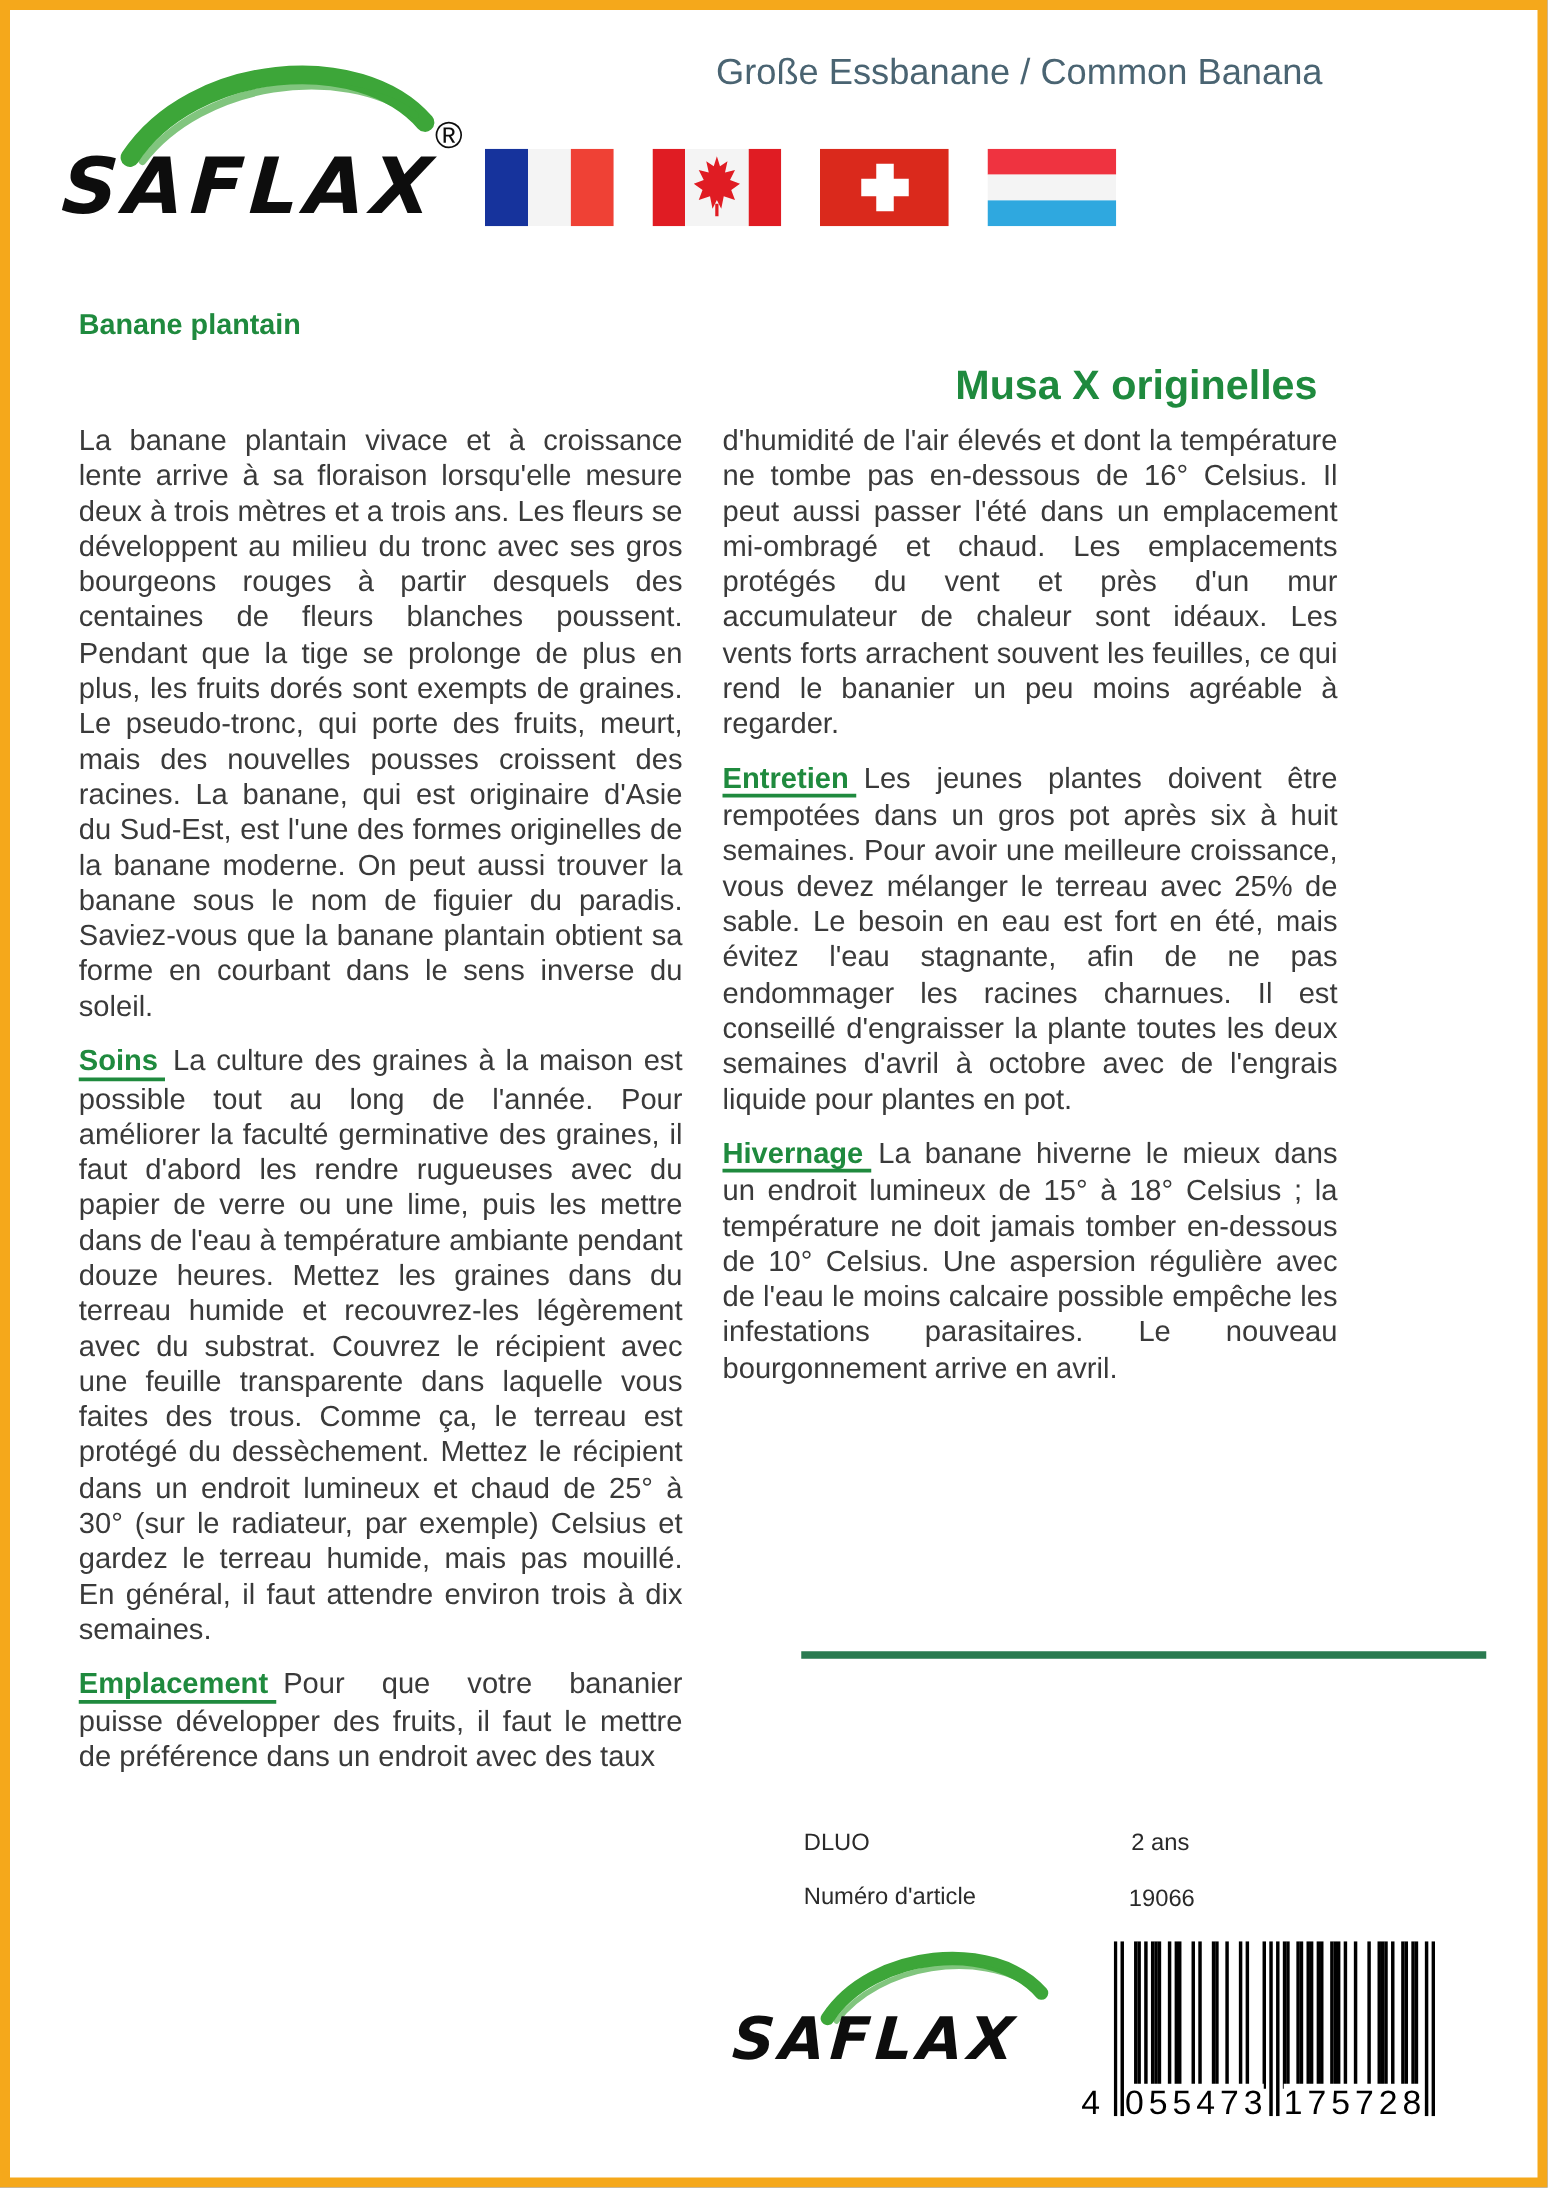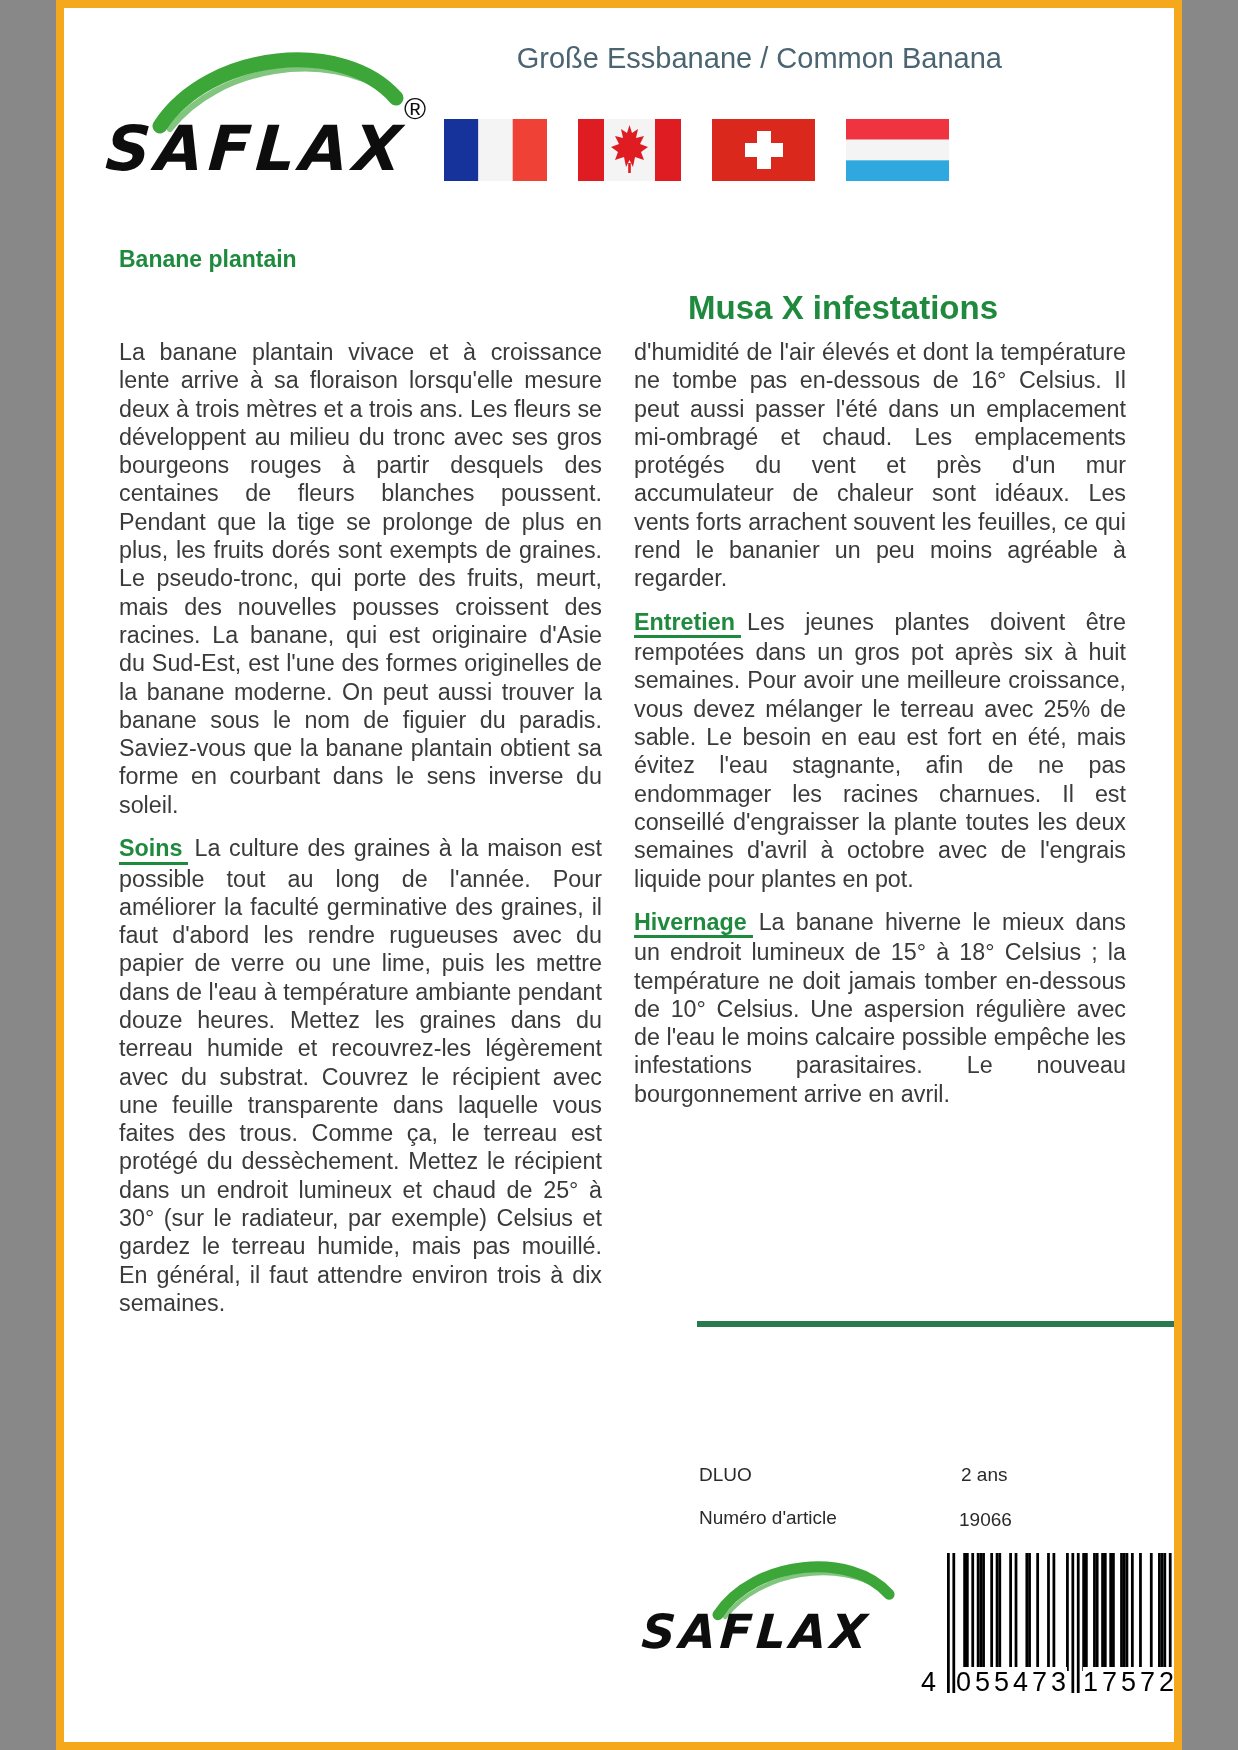--- a/index.html
+++ b/index.html
@@ -6,21 +6,21 @@
     --accent-green:#1F8A3E;
     --logo-green:#3DA639;
     --divider-green:#2A7A50;
     --border-orange:#F5A81B;
     --header-slate:#4A6472;
     --body-text:#3A3A3A;
   }
   html,body{margin:0;padding:0;background:#888;}
   .page{
     position:relative;
-    width:1126px;height:1750px;
+    width:1238px;height:1750px;
     background:#fff;
     border:8px solid var(--border-orange);
     box-sizing:border-box;
     font-family:"Liberation Sans",sans-serif;
     overflow:hidden;
     margin:0 auto;
   }
   
   .header-names{
     position:absolute;top:34px;right:172px;
@@ -128,25 +128,26 @@
       <rect x="45" y="12" width="14" height="38" fill="#fff"></rect>
     </svg>
     <svg class="flag" viewBox="0 0 103 62" aria-hidden="true">
       <rect x="0" y="0" width="103" height="20.7" fill="#EF3340"></rect>
       <rect x="0" y="20.7" width="103" height="20.6" fill="#F4F4F4"></rect>
       <rect x="0" y="41.3" width="103" height="20.7" fill="#2FA8DF"></rect>
     </svg>
   </div>
 
   <div class="title">Banane plantain</div>
-  <div class="botanical">Musa X infestations</div>
+  <div class="botanical">Musa X originelles</div>
 
   <div class="col col-left">
     <p class="body">La banane plantain vivace et à croissance lente arrive à sa floraison lorsqu'elle mesure deux à trois mètres et a trois ans. Les fleurs se développent au milieu du tronc avec ses gros bourgeons rouges à partir desquels des centaines de fleurs blanches poussent. Pendant que la tige se prolonge de plus en plus, les fruits dorés sont exempts de graines. Le pseudo-tronc, qui porte des fruits, meurt, mais des nouvelles pousses croissent des racines. La banane, qui est originaire d'Asie du Sud-Est, est l'une des formes originelles de la banane moderne. On peut aussi trouver la banane sous le nom de figuier du paradis. Saviez-vous que la banane plantain obtient sa forme en courbant dans le sens inverse du soleil.</p>
     <p class="body"><span class="sec">Soins</span><span>La culture des graines à la maison est possible tout au long de l'année. Pour améliorer la faculté germinative des graines, il faut d'abord les rendre rugueuses avec du papier de verre ou une lime, puis les mettre dans de l'eau à température ambiante pendant douze heures. Mettez les graines dans du terreau humide et recouvrez-les légèrement avec du substrat. Couvrez le récipient avec une feuille transparente dans laquelle vous faites des trous. Comme ça, le terreau est protégé du dessèchement. Mettez le récipient dans un endroit lumineux et chaud de 25° à 30° (sur le radiateur, par exemple) Celsius et gardez le terreau humide, mais pas mouillé. En général, il faut attendre environ trois à dix semaines.</span></p>
+    <p class="body"><span class="sec">Emplacement</span><span>Pour que votre bananier puisse développer des fruits, il faut le mettre de préférence dans un endroit avec des taux</span></p>
   </div>
 
   <div class="col col-right">
     <p class="body">d'humidité de l'air élevés et dont la température ne tombe pas en-dessous de 16° Celsius. Il peut aussi passer l'été dans un emplacement mi-ombragé et chaud. Les emplacements protégés du vent et près d'un mur accumulateur de chaleur sont idéaux. Les vents forts arrachent souvent les feuilles, ce qui rend le bananier un peu moins agréable à regarder.</p>
     <p class="body"><span class="sec">Entretien</span><span>Les jeunes plantes doivent être rempotées dans un gros pot après six à huit semaines. Pour avoir une meilleure croissance, vous devez mélanger le terreau avec 25% de sable. Le besoin en eau est fort en été, mais évitez l'eau stagnante, afin de ne pas endommager les racines charnues. Il est conseillé d'engraisser la plante toutes les deux semaines d'avril à octobre avec de l'engrais liquide pour plantes en pot.</span></p>
     <p class="body"><span class="sec">Hivernage</span><span>La banane hiverne le mieux dans un endroit lumineux de 15° à 18° Celsius ; la température ne doit jamais tomber en-dessous de 10° Celsius. Une aspersion régulière avec de l'eau le moins calcaire possible empêche les infestations parasitaires. Le nouveau bourgonnement arrive en avril.</span></p>
   </div>
 
   <div class="divider"></div>
 

